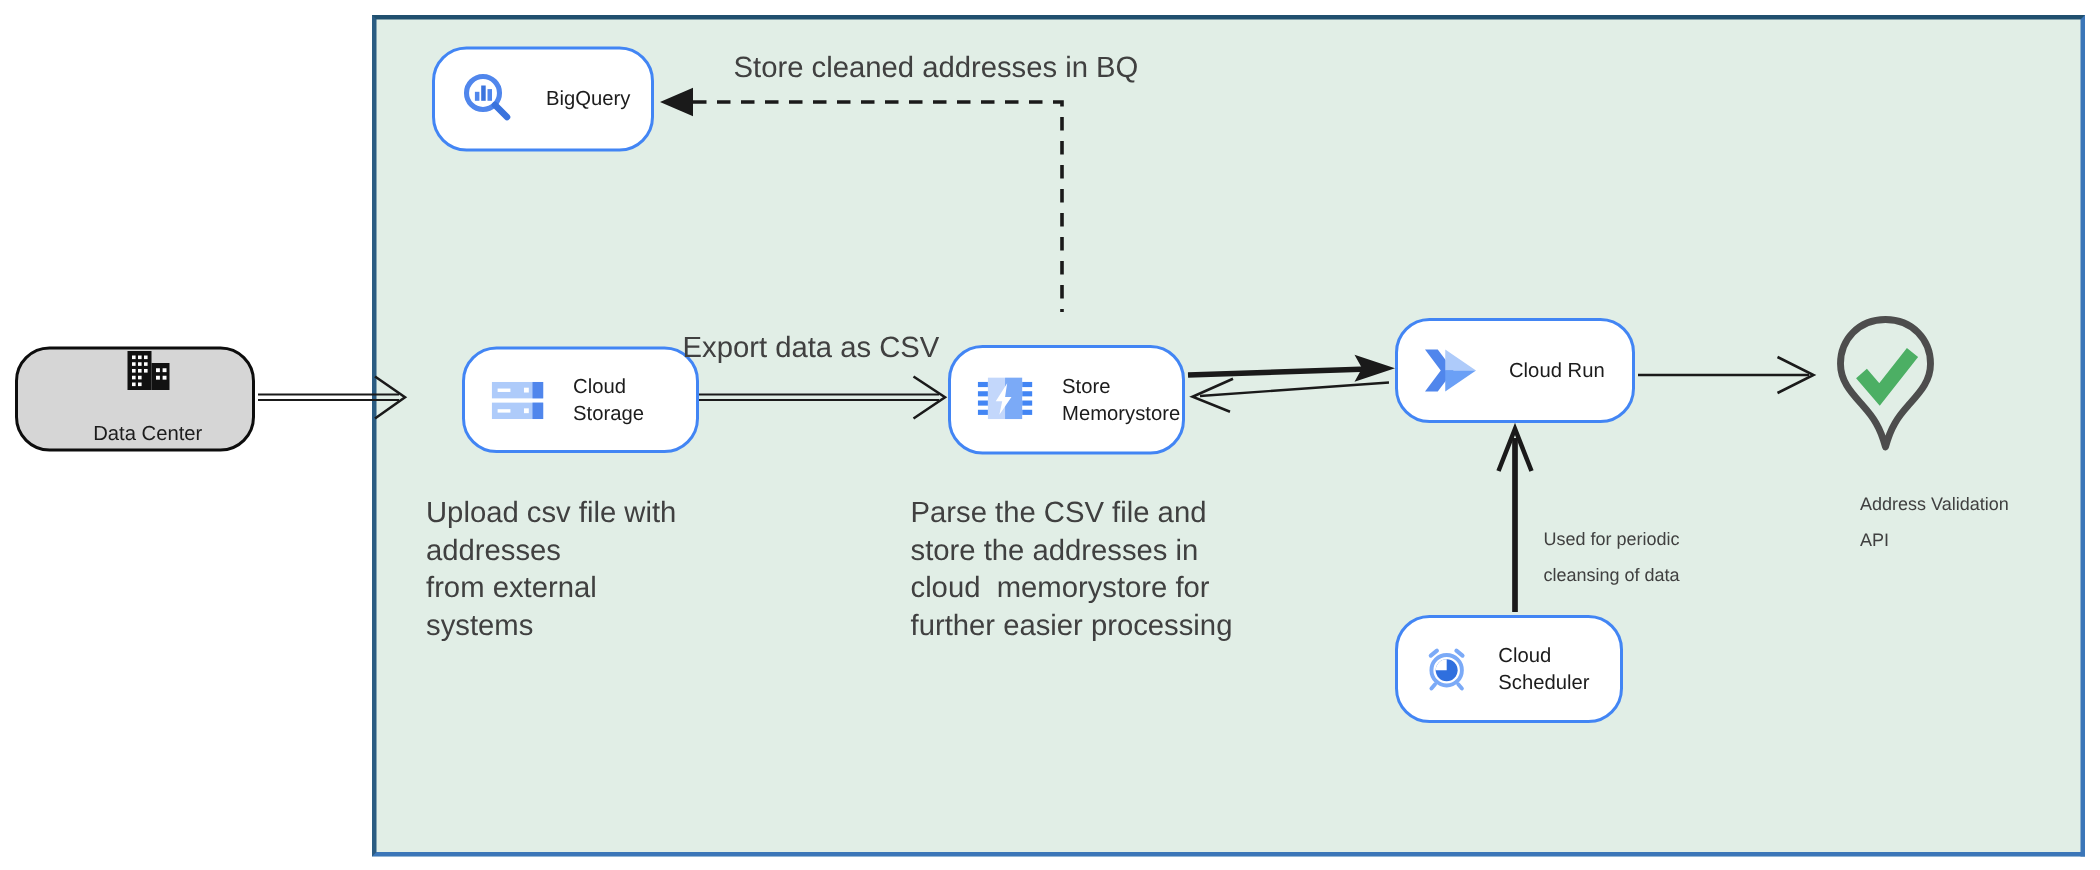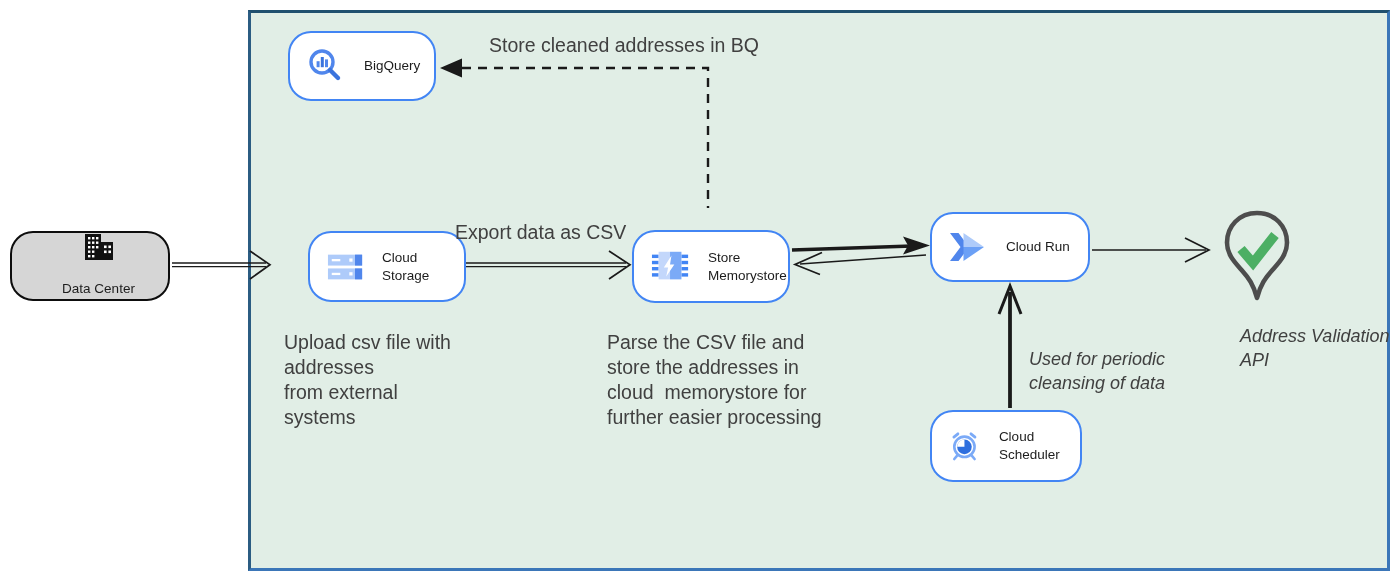--- a/index.html
+++ b/index.html
@@ -10,21 +10,21 @@
             border-left-color:#2b5c82;box-sizing:border-box;}
   .overlay{position:absolute;left:0;top:0;pointer-events:none;}
   .node{position:absolute;display:flex;align-items:center;background:#ffffff;
         border:2px solid #4285f4;border-radius:23px;box-sizing:border-box;
         padding-left:17px;gap:19px;}
   .node .label{font-size:13.5px;color:#1c1c1c;line-height:1.3;}
   .node.gray{background:#d6d6d6;border-color:#0d0d0d;}
   .node.narrow .label{width:84px;}
   .annotation{position:absolute;color:#404040;white-space:pre-wrap;}
   .big-note{font-size:19.5px;line-height:25px;}
-  .small-note{font-size:18px;line-height:24px;font-style:italic;}
+  .small-note{font-size:12px;line-height:24px;}
   .pin-wrap{position:absolute;left:1221px;top:209px;width:72px;height:98px;}
 </style>
 </head>
 <body>
 
 <div class="stage">
 
   <div class="boundary"></div>
 
   <svg class="overlay" width="1400" height="580" viewBox="0 0 1400 580">

